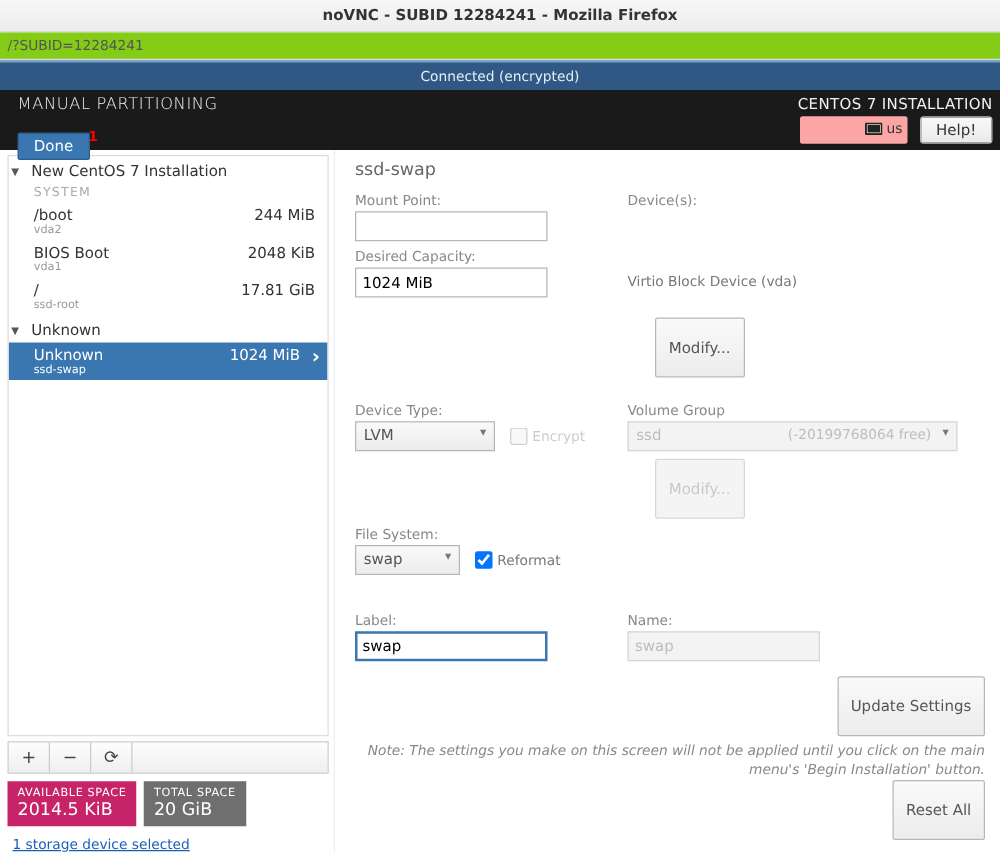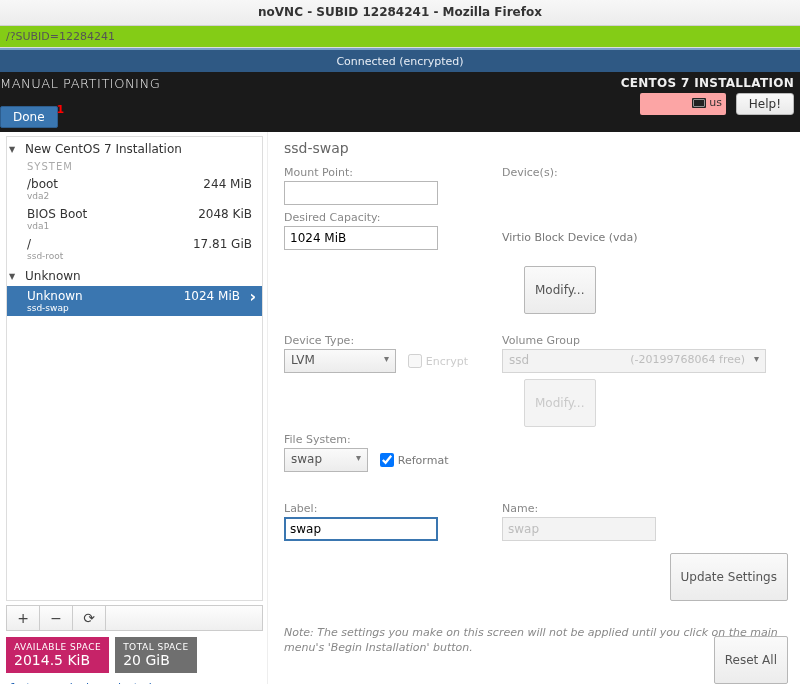--- a/index.html
+++ b/index.html
@@ -2,26 +2,26 @@
 <html><head>
 <meta charset="utf-8">
 <style>
 * { box-sizing: border-box; margin: 0; padding: 0; font-family: "DejaVu Sans", "Liberation Sans", Arial, sans-serif; }
 body { font-size: 12px; color: #333; background: #fff; width: 800px; height: 684px; overflow: hidden; }
 
 .titlebar { height: 26px; background: linear-gradient(#f7f7f7,#ececec); border-bottom: 1px solid #d0d0d0; text-align: center; font-weight: bold; font-size: 12px; line-height: 24px; color: #333; }
 .urlbar { height: 22px; background: #84cc16; border-bottom: 1px solid #ddd; font-size: 11px; color: #555; padding: 4px 6px; }
 .topband { height: 24px; background: #2f5984; color: #e8eef6; font-size: 11px; text-align: center; line-height: 24px; border-top: 2px solid #7aa1c7; }
 
-.hdr { height: 60px; background: #1a1a1a; color: #f0f0f0; position: relative; padding: 4px 0; }
+.hdr { height: 48px; background: #1a1a1a; color: #f0f0f0; position: relative; padding: 4px 14px; }
 .hdr-title { font-size: 13px; letter-spacing: 0.5px; font-weight: 300; }
 .done-btn { display:inline-block; margin-top:15px; background: #3a76b0; color:#fff; border:1px solid #2d5d8d; padding: 3px 12px; font-size:12px; border-radius:2px; cursor:pointer; }
 .marker { color:#f00; font-weight:bold; font-size:11px; position:relative; top:-8px; left:-1px; }
 .hdr-right { position:absolute; right:6px; top:4px; text-align:right; }
-.hdr-sub { font-size:12px; letter-spacing:0.3px; font-weight:700; }
+.hdr-sub { font-size:12px; letter-spacing:0.3px; font-weight:400; }
 .hdr-controls { margin-top:3px; }
 .kbd-field { display:inline-block; background:#fca5a5; width:86px; height:22px; vertical-align:middle; position:relative; font-size:11px; color:#333; border-radius:2px; padding:3px 4px; }
 .kbd-field svg{ vertical-align:middle; }
 .help-btn { display:inline-block; background: linear-gradient(#f9f9f9,#e9e9e9); border:1px solid #bbb; color:#333; padding:3px 12px; font-size:12px; border-radius:3px; margin-left:6px; cursor:pointer; vertical-align:middle; }
 
 .main { display:flex; height: calc(684px - 26px - 22px - 24px - 50px); }
 .left { width: 268px; border-right:1px solid #eee; display:flex; flex-direction:column; }
 .tree { flex:1; border:1px solid #ddd; margin:4px 4px 0 6px; overflow:hidden; }
 .tree-section { padding:5px 8px 3px 8px; font-size:12px; color:#333; position:relative;}
 .tree-section .disclose { position:absolute; left:2px; top:8px; font-size:8px; color:#555;}
@@ -63,21 +63,21 @@
 .chk { display:inline-flex; align-items:center; margin-left:8px; font-size:11px; color:#777; gap:4px; vertical-align:middle;}
 .chk input { width:14px; height:14px;}
 .chk.disabled{ color:#ccc;}
 .btn { border:1px solid #b7b7b7; background: linear-gradient(#fafafa,#ececec); padding:16px 10px; font-size:12px; color:#555; border-radius:2px; cursor:pointer; display:inline-block;margin-left:22px;}
 .btn.disabled{ color:#c9c9c9; border-color:#d8d8d8; background:#f4f4f4; cursor:default;}
 .name-field { border:1px solid #d5d5d5; background:#f3f3f3; color:#bdbdbd; padding:3px 5px; font-size:12px; width:154px; height:24px;}
 
 .devices-label{ font-size:11px; color:#888;}
 .devices-name{ font-size:11px; color:#777; margin-top:20px;}
 
-.note { font-size:11px; color:#888; font-style:italic; text-align:left; margin-top:24px; line-height:1.4;}
+.note { font-size:11px; color:#888; font-style:italic; text-align:right; margin-top:4px; line-height:1.4;}
 .update-row { text-align:right; margin-top:12px;}
 .reset-row { position:absolute; bottom:10px; right:12px; }
 </style>
 </head>
 <body>
 
 <div class="titlebar">noVNC - SUBID 12284241 - Mozilla Firefox</div>
 <div class="urlbar">/?SUBID=12284241</div>
 <div class="topband">Connected (encrypted)</div>
 

